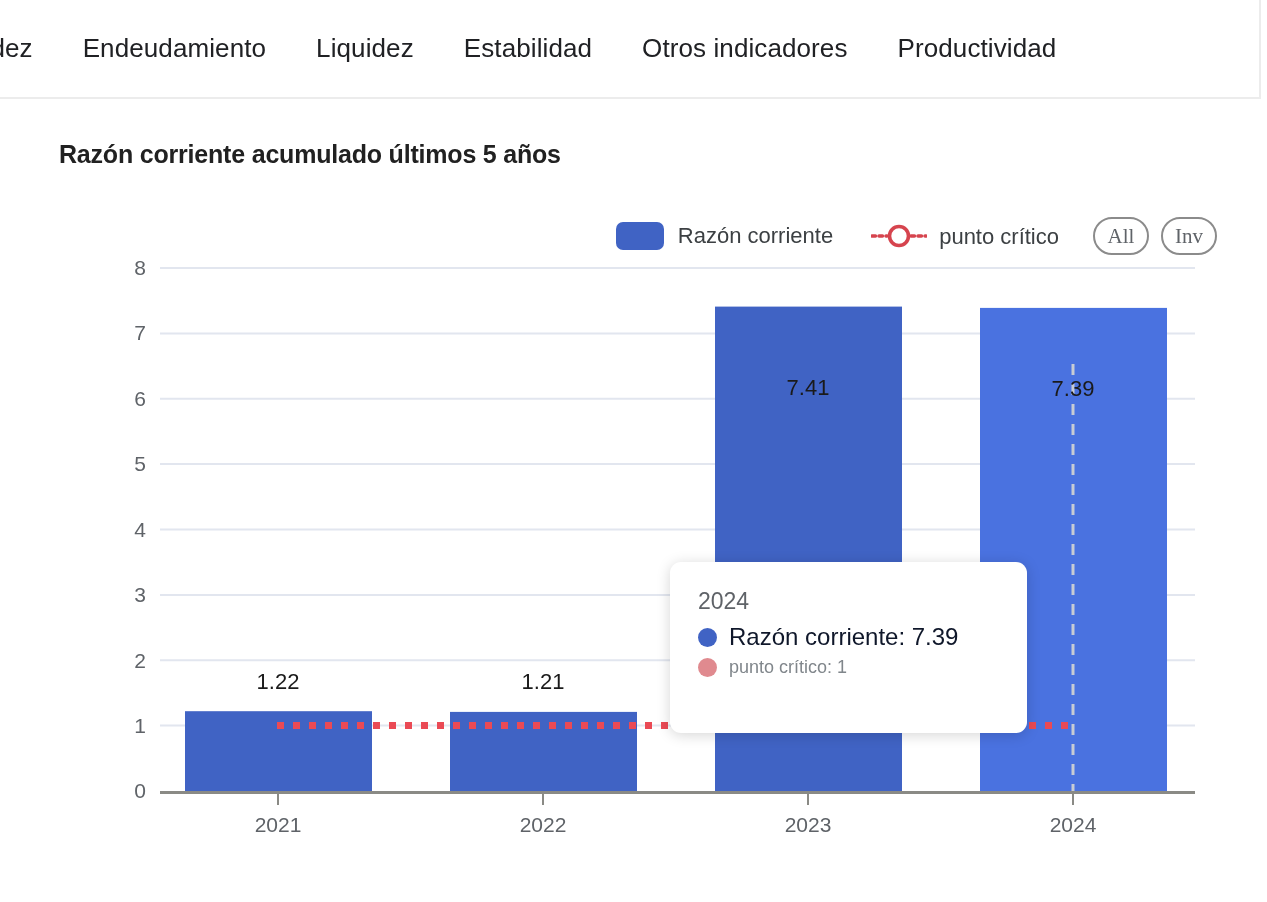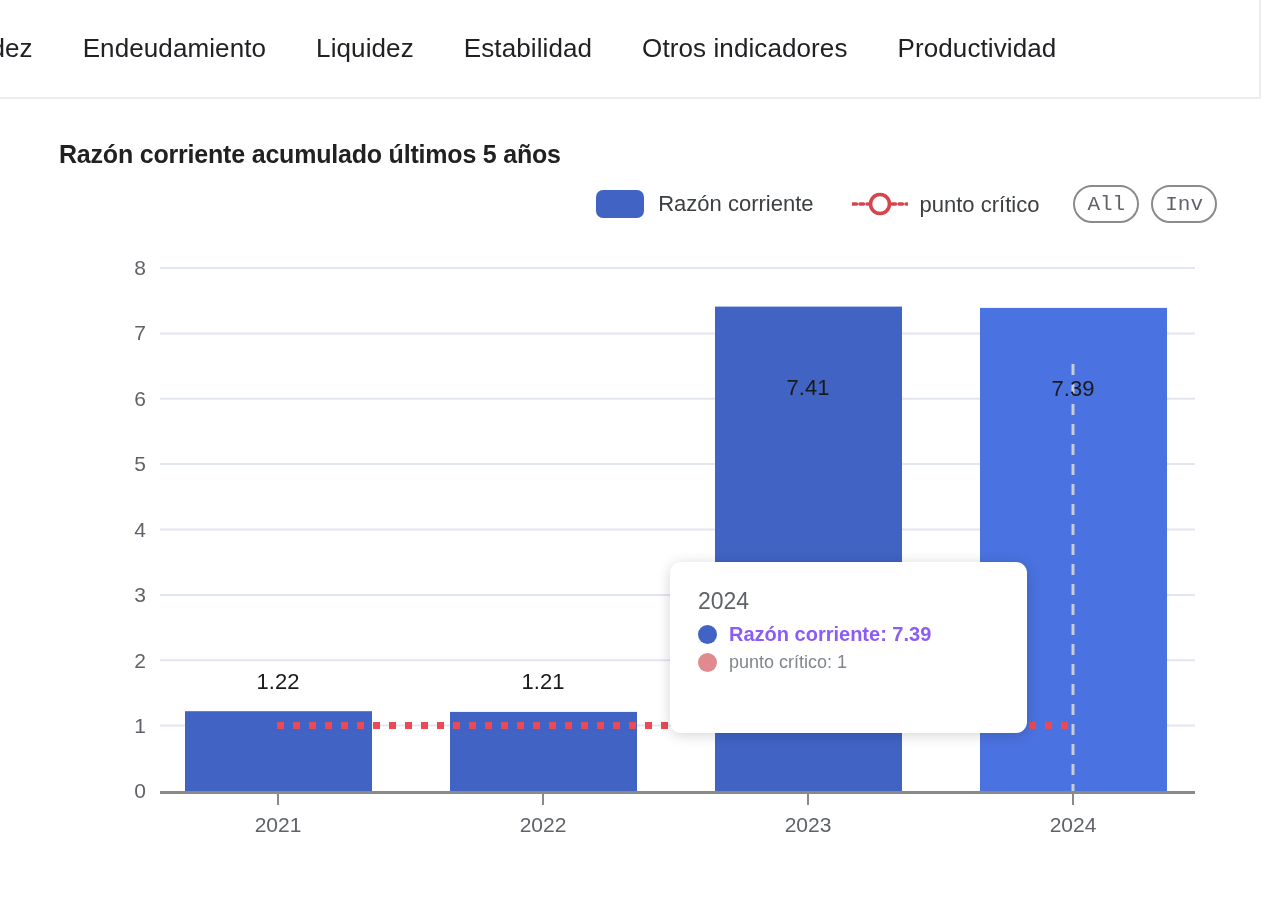--- a/index.html
+++ b/index.html
@@ -62,21 +62,21 @@
     font-size: 25px;
     font-weight: bold;
     color: #212121;
     letter-spacing: -0.2px;
   }
 
   
   #legend {
     position: absolute;
     right: 44px;
-    top: 83px;
+    top: 115px;
     height: 44px;
     display: flex;
     align-items: center;
     gap: 0;
   }
   .legend-item {
     display: flex;
     align-items: center;
     cursor: pointer;
   }
@@ -104,21 +104,21 @@
     margin-left: 34px;
   }
   .range-btn {
     min-width: 56px;
     height: 38px;
     border-radius: 19px;
     border: 2px solid #8b8b8b;
     background: #fff;
     color: #5f6368;
     font-size: 21px;
-    font-family: Liberation Mono, monospace;
+    font-family: Liberation Serif, serif;
     display: flex;
     align-items: center;
     justify-content: center;
     padding: 0 12px;
     cursor: pointer;
   }
 
   
   #plot-area {
     position: absolute;
@@ -176,23 +176,23 @@
   .tt-dot {
     width: 19px;
     height: 19px;
     border-radius: 50%;
     margin-right: 12px;
     flex: 0 0 auto;
   }
   #tt-dot-razon { background: #4063c4; }
   #tt-dot-punto { background: #e08a8f; }
   #tt-text-razon {
-    font-size: 20px;
-    font-weight: bold;
-    color: #8b5cf6;
+    font-size: 24px;
+    font-weight: normal;
+    color: #0f172a;
   }
   #tt-text-punto {
     font-size: 18px;
     color: #80868b;
   }
 </style>
 </head>
 <body>
 
 <div id="top-nav">

